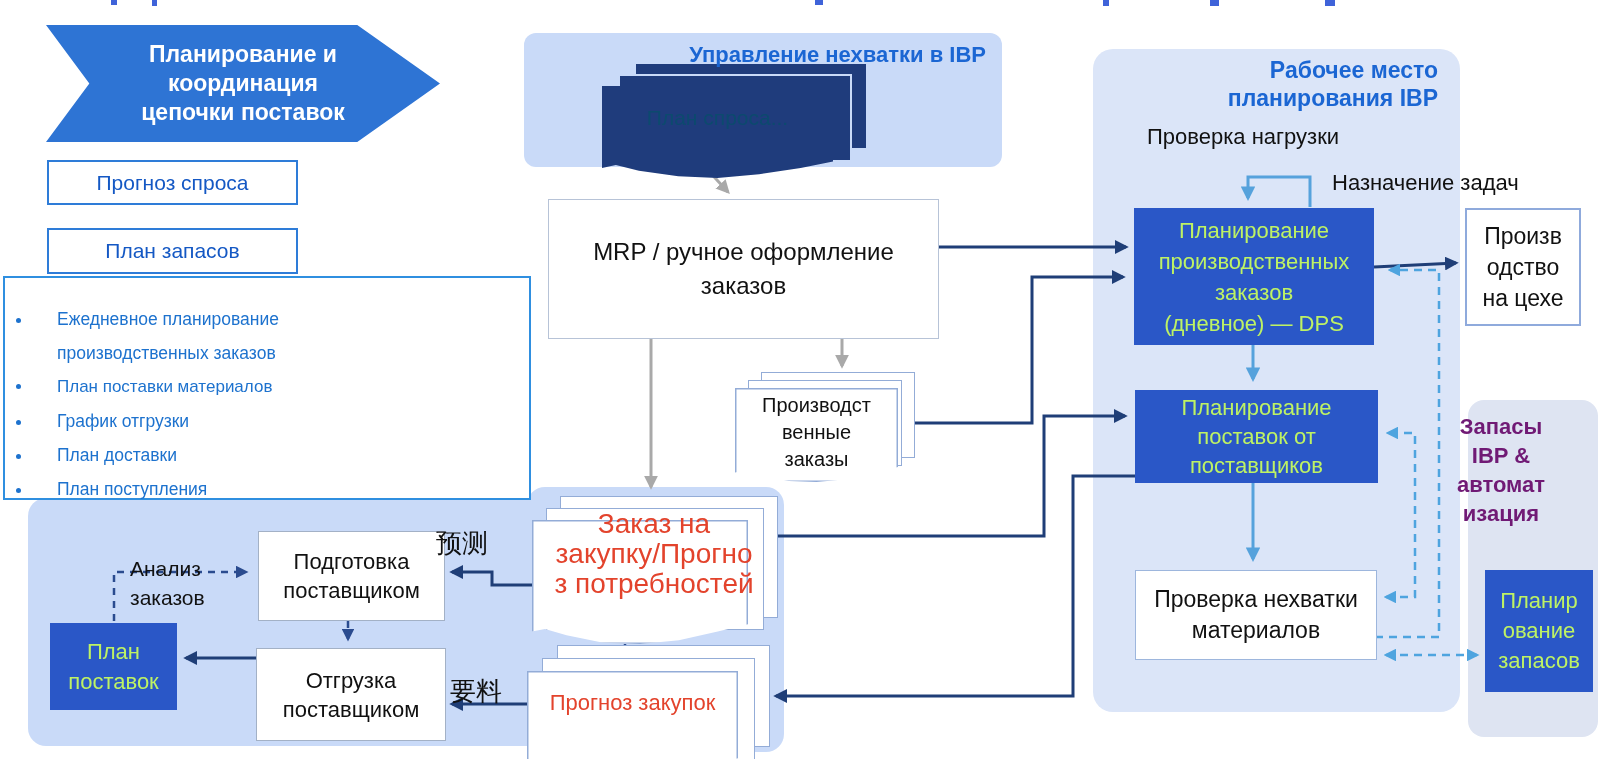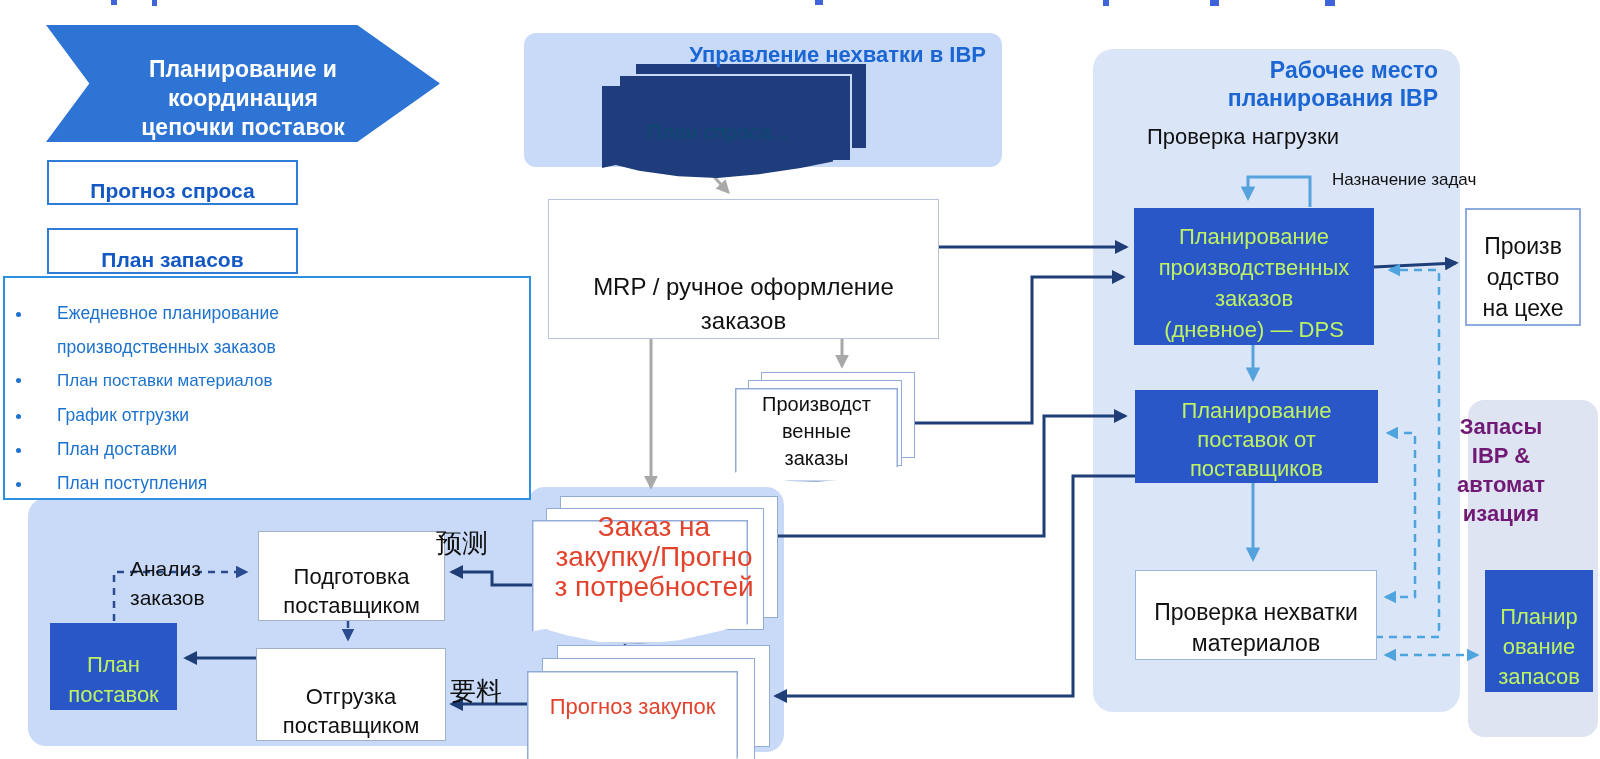--- a/index.html
+++ b/index.html
@@ -1,20 +1,20 @@
 <!DOCTYPE html>
 <html><head>
 <meta charset="utf-8">
 <style>
   html,body{margin:0;padding:0;background:#fff;}
   #stage{position:relative;width:1600px;height:759px;overflow:hidden;
          font-family:"Liberation Sans","DejaVu Sans",sans-serif;background:#fff;}
   .abs{position:absolute;}
   .pre{white-space:pre-line;}
-  .ctr{display:flex;align-items:flex-end;justify-content:center;text-align:center;}
+  .ctr{display:flex;align-items:center;justify-content:center;text-align:center;}
   .panel{border-radius:18px;background:#C9DAF8;z-index:1;}
   .bluebox{background:#2A57C7;color:#bef264;z-index:10;}
   .whitebox{background:#fff;z-index:10;}
   .docback{background:#fff;border:1.5px solid #93ACD7;z-index:9;}
   .docfront{background:#fff;box-shadow:inset 0 0 0 1.5px #93ACD7;z-index:10;
     clip-path:polygon(0 0,100% 0,100% 84%,86% 90%,68% 97%,50% 100%,33% 99%,16% 93%,6% 88%,0 90%);}
   .navydocback{background:#1F3C7C;border:2px solid #C9DAF8;z-index:9;}
   .navydocfront{background:#1F3C7C;z-index:10;
     clip-path:polygon(0 0,100% 0,100% 82%,86% 89%,68% 96%,50% 100%,33% 98%,16% 92%,6% 86%,0 89%);}
   .doctext{z-index:12;}
@@ -96,27 +96,27 @@
   </svg>
 
   <div class="abs ctr" style="left:46px;top:25px;width:394px;height:117px;background:#2E74D4;z-index:10;
         clip-path:polygon(0 0,79% 0,100% 50%,79% 100%,0 100%,11% 50%)">
     <div class="pre" style="color:#fff;font-weight:bold;font-size:23px;line-height:29px">Планирование и
 координация
 цепочки поставок</div>
   </div>
 
   <div class="abs ctr whitebox" style="left:47px;top:160px;width:247px;height:41px;border:2px solid #2E7CD8">
-    <span style="color:#1458C4;font-weight:bold;font-size:21px">Прогноз спроса</span>
+    <span style="color:#1458C4;font-weight:normal;font-size:21px">Прогноз спроса</span>
   </div>
   <div class="abs ctr whitebox" style="left:47px;top:228px;width:247px;height:42px;border:2px solid #2E7CD8">
-    <span style="color:#1458C4;font-weight:bold;font-size:21px">План запасов</span>
+    <span style="color:#1458C4;font-weight:normal;font-size:21px">План запасов</span>
   </div>
   <div class="abs whitebox" style="left:3px;top:276px;width:528px;height:224px;border:2px solid #2F8FE0;box-sizing:border-box;z-index:10">
-    <ul style="margin:18px 0 0 0;padding:0 0 0 28px;list-style:disc;color:#1D72CE">
+    <ul style="margin:24px 0 0 0;padding:0 0 0 28px;list-style:disc;color:#1D72CE">
       <li class="pre" style="font-size:17.5px;line-height:34px;padding-left:24px;color:#1D72CE">Ежедневное планирование
 производственных заказов</li>
       <li class="pre" style="font-size:17px;line-height:34px;padding-left:24px;color:#1D72CE">План поставки материалов</li>
       <li class="pre" style="font-size:17.5px;line-height:34px;padding-left:24px;color:#1D72CE">График отгрузки</li>
       <li class="pre" style="font-size:17.5px;line-height:34px;padding-left:24px;color:#1D72CE">План доставки</li>
       <li class="pre" style="font-size:17.5px;line-height:34px;padding-left:24px;color:#1D72CE">План поступления</li>
     </ul>
   </div>
 
   <div class="abs title-blue" style="left:560px;top:42px;width:426px;font-size:22px;text-align:right;z-index:11">Управление нехватки в IBP</div>
@@ -135,21 +135,21 @@
   <div class="abs docback" style="left:761px;top:372px;width:152px;height:84px"></div>
   <div class="abs docback" style="left:748px;top:380px;width:152px;height:84px"></div>
   <div class="abs docfront" style="left:735px;top:388px;width:163px;height:94px"></div>
   <div class="abs ctr doctext pre" style="left:735px;top:392px;width:163px;height:80px;color:#111;font-size:20px;line-height:27px">Производст
 венные
 заказы</div>
 
   <div class="abs title-blue pre" style="left:1180px;top:56px;width:258px;font-size:23px;line-height:28px;text-align:right;z-index:11">Рабочее место
 планирования IBP</div>
   <div class="abs" style="left:1147px;top:124px;font-size:22px;color:#111;z-index:11">Проверка нагрузки</div>
-  <div class="abs" style="left:1332px;top:170px;font-size:17px;color:#111;z-index:11">Назначение задач</div>
+  <div class="abs" style="left:1332px;top:170px;font-size:22px;color:#111;z-index:11">Назначение задач</div>
 
   <div class="abs ctr bluebox" style="left:1134px;top:208px;width:240px;height:137px">
     <div class="pre" style="font-size:22px;line-height:31px">Планирование
 производственных
 заказов
 (дневное) — DPS</div>
   </div>
 
   <div class="abs ctr bluebox" style="left:1135px;top:390px;width:243px;height:93px">
     <div class="pre" style="font-size:22px;line-height:29px">Планирование

